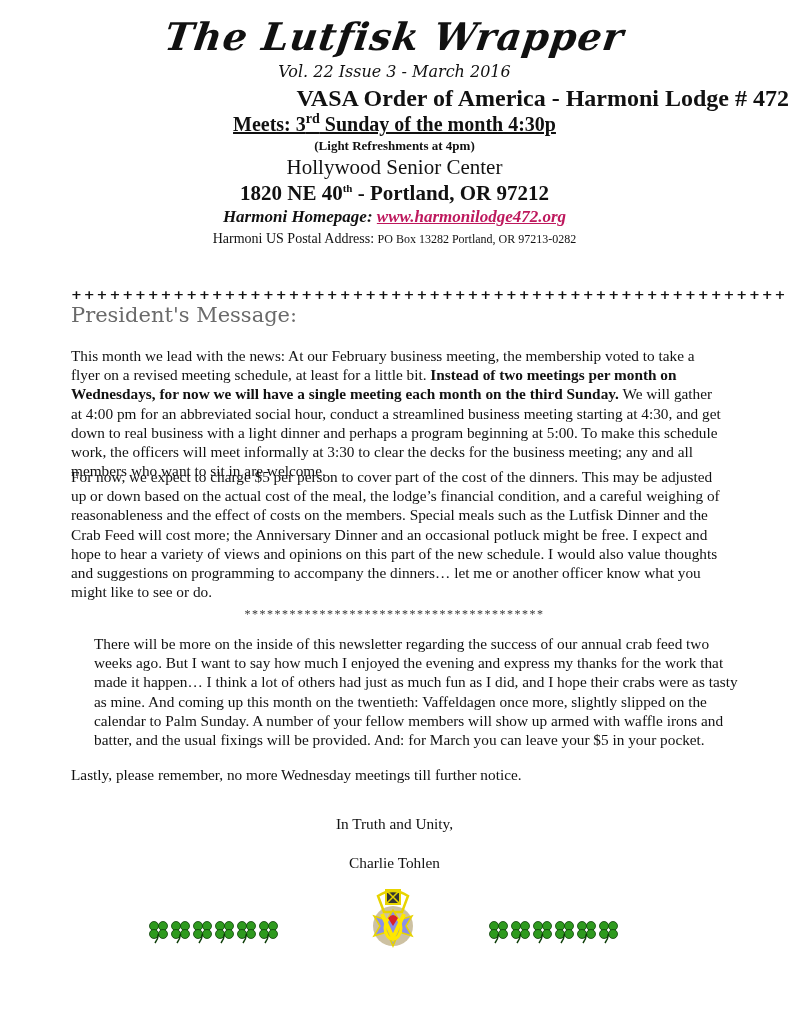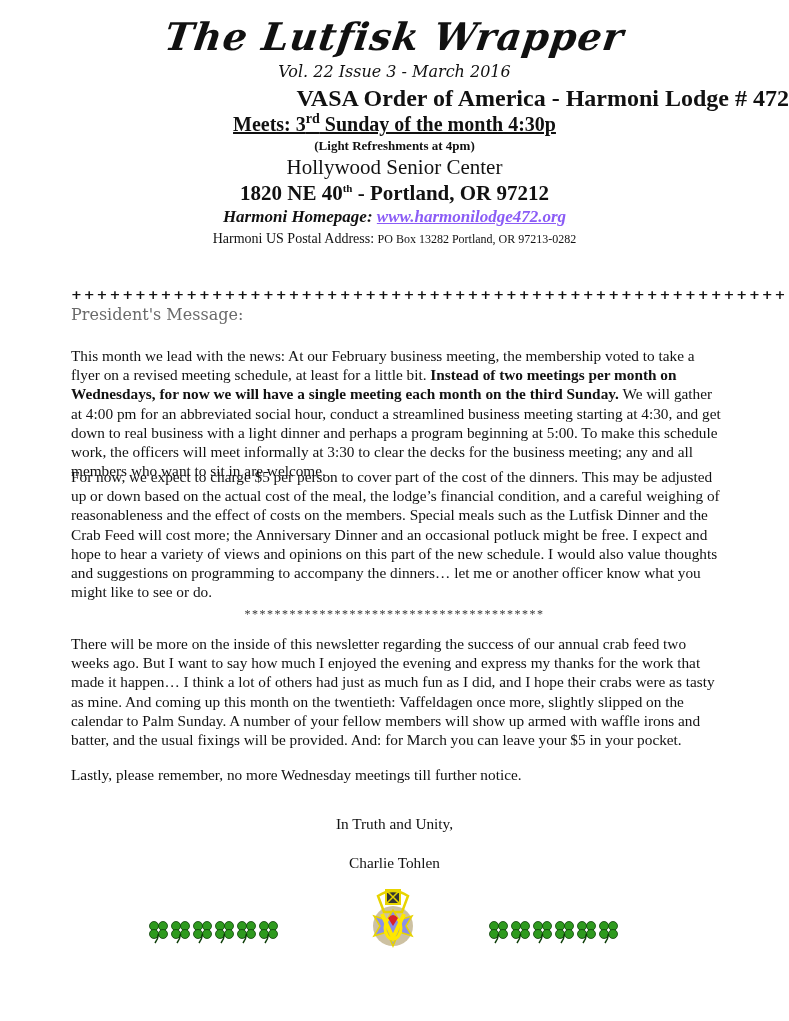--- a/index.html
+++ b/index.html
@@ -13,47 +13,47 @@
   .meets sup { font-size:14px; line-height:0; }
   .refresh { top:138px; font-weight:bold; font-size:13px; line-height:16px; }
   .venue { top:155px; font-weight:normal; font-size:21px; line-height:24px; }
   .address { top:180px; font-weight:bold; font-size:21px; line-height:26px; }
   .address sup { font-size:11px; line-height:0; }
   .homepage { top:206px; font-weight:bold; font-style:italic; font-size:17px; line-height:22px; }
   .homepage a { color:#1a1ad6; text-decoration:underline; }
   .postal { top:230px; font-size:14px; line-height:18px; }
   .postal .small { font-size:12px; }
   .plusline { position:absolute; top:286px; left:71px; font-family:"DejaVu Sans", sans-serif; font-weight:bold; font-size:13px; letter-spacing:1.9px; line-height:18px; white-space:nowrap; }
-  .pres-heading { position:absolute; top:305px; left:71px; font-family:"DejaVu Serif", serif; font-size:16px; color:#6a6a6a; line-height:20px; }
+  .pres-heading { position:absolute; top:305px; left:71px; font-family:"DejaVu Serif", serif; font-size:21px; color:#6a6a6a; line-height:20px; }
   .para { position:absolute; left:71px; width:650px; font-size:15.3px; line-height:19.2px; }
   .para b { font-weight:bold; }
   .p1 { top:346px; }
   .p2 { top:467px; }
   .stars { position:absolute; top:607px; left:0; width:789px; text-align:center; font-size:12px; letter-spacing:1.5px; color:#333; }
-  .p3 { top:634px; }
+  .p3 { top:634px;margin-left:23px; }
   .p4 { top:765px; }
   .closing { top:814px; font-size:15.3px; line-height:19px; }
   .signature { top:853px; font-size:15.3px; line-height:19px; }
   .clovers { position:absolute; top:920px; display:flex; gap:1px; }
   .clovers.left { left:148px; }
   .clovers.right { left:488px; }
   .clover { width:21px; height:24px; }
   .emblem { position:absolute; left:368px; top:888px; width:50px; height:64px; }
 </style>
 </head>
 <body>
 
 <div class="center title">The Lutfisk Wrapper</div>
 <div class="center issue">Vol. 22 Issue 3 - March 2016</div>
 <div class="center org">VASA  Order of America - Harmoni Lodge # 472</div>
 <div class="center meets"><span class="u"><span>Meets:  3</span><sup>rd</sup><span> Sunday of the month 4:30p</span></span></div>
 <div class="center refresh">(Light Refreshments at 4pm)</div>
 <div class="center venue">Hollywood Senior Center</div>
 <div class="center address"><span>1820  NE  40</span><sup>th</sup><span> -  Portland, OR    97212</span></div>
-<div class="center homepage"><span>Harmoni Homepage:  </span><a style="color: #8b5cf6;">www.harmonilodge472.org</a></div>
+<div class="center homepage"><span>Harmoni Homepage:  </span><a style="color: #be185d;">www.harmonilodge472.org</a></div>
 <div class="center postal"><span>Harmoni US Postal Address: </span><span class="small">PO Box 13282 Portland, OR  97213-0282</span></div>
 
 <div class="plusline">++++++++++++++++++++++++++++++++++++++++++++++++++++++++</div>
 <div class="pres-heading">President's Message:</div>
 
 <div class="para p1"><span>This month we lead with the news:  At our February business meeting, the membership voted to take a flyer on a revised meeting schedule, at least for a little bit.  </span><b>Instead of two meetings per month on Wednesdays, for now we will have a single meeting each month on the third Sunday.</b><span>  We will gather at 4:00 pm for an abbreviated social hour, conduct a streamlined business meeting starting at 4:30, and get down to real business with a light dinner and perhaps a program beginning at 5:00.  To make this schedule work, the officers will meet informally at 3:30 to clear the decks for the business meeting; any and all members who want to sit in are welcome.</span></div>
 <div class="para p2">For now, we expect to charge $5 per person to cover part of the cost of the dinners.  This may be adjusted up or down based on the actual cost of the meal, the lodge’s financial condition, and a careful weighing of reasonableness and the effect of costs on the members.  Special meals such as the Lutfisk Dinner and the Crab Feed will cost more; the Anniversary Dinner and an occasional potluck might be free.  I expect and hope to hear a variety of views and opinions on this part of the new schedule.  I would also value thoughts and suggestions on programming to accompany the dinners… let me or another officer know what you might like to see or do.</div>
 <div class="stars">****************************************</div>
 <div class="para p3">There will be more on the inside of this newsletter regarding the success of our annual crab feed two weeks ago.   But I want to say how much I enjoyed the evening and express my thanks for the work that made it happen…  I think a lot of others had just as much fun as I did, and I hope their crabs were as tasty as mine. And coming up this month on the twentieth:   Vaffeldagen once more, slightly slipped on the calendar to Palm Sunday.  A number of your fellow members will show up armed with waffle irons and batter, and the usual fixings will be provided.  And:  for March you can leave your $5 in your pocket.</div>
 <div class="para p4">Lastly, please remember, no more Wednesday meetings till further notice.</div>

